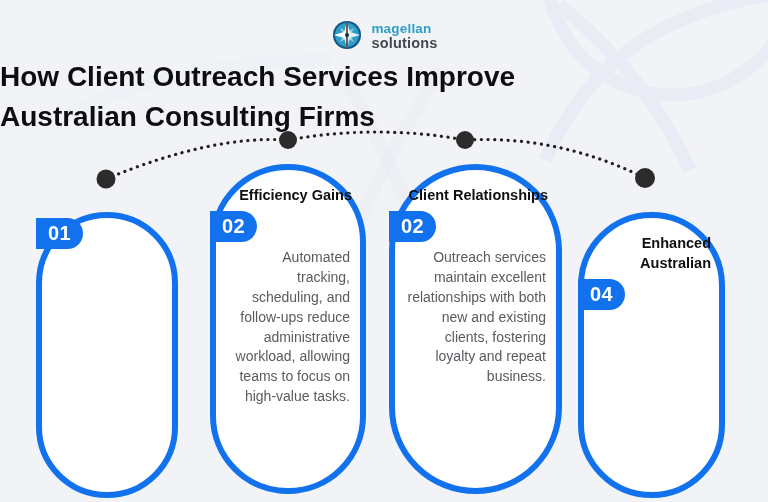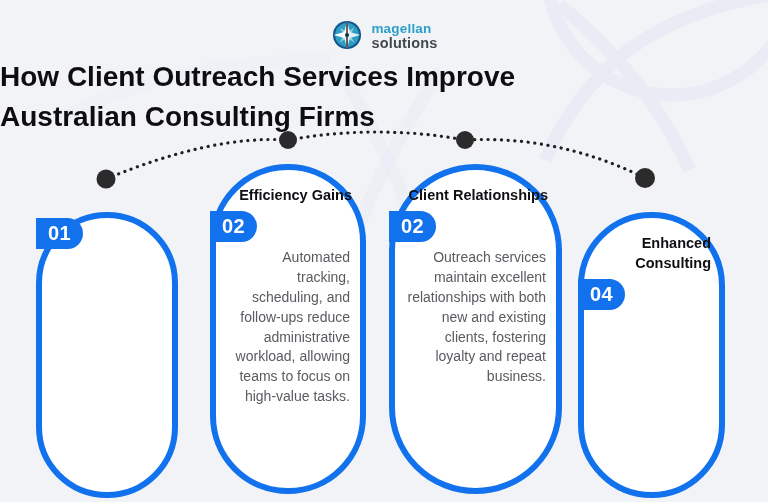--- a/index.html
+++ b/index.html
@@ -141,17 +141,17 @@
 
 <section class="card card-3">
   <h2>Client Relationships</h2>
   <div class="badge">
     <span>02</span>
   </div>
   <p>Outreach services maintain excellent relationships with both new and existing clients, fostering loyalty and repeat business.</p>
 </section>
 
 <section class="card card-4">
-  <h2>Enhanced Consulting</h2>
+  <h2>Enhanced Australian</h2>
   <div class="badge">
     <span>04</span>
   </div>
 </section>
 
 </body></html>

